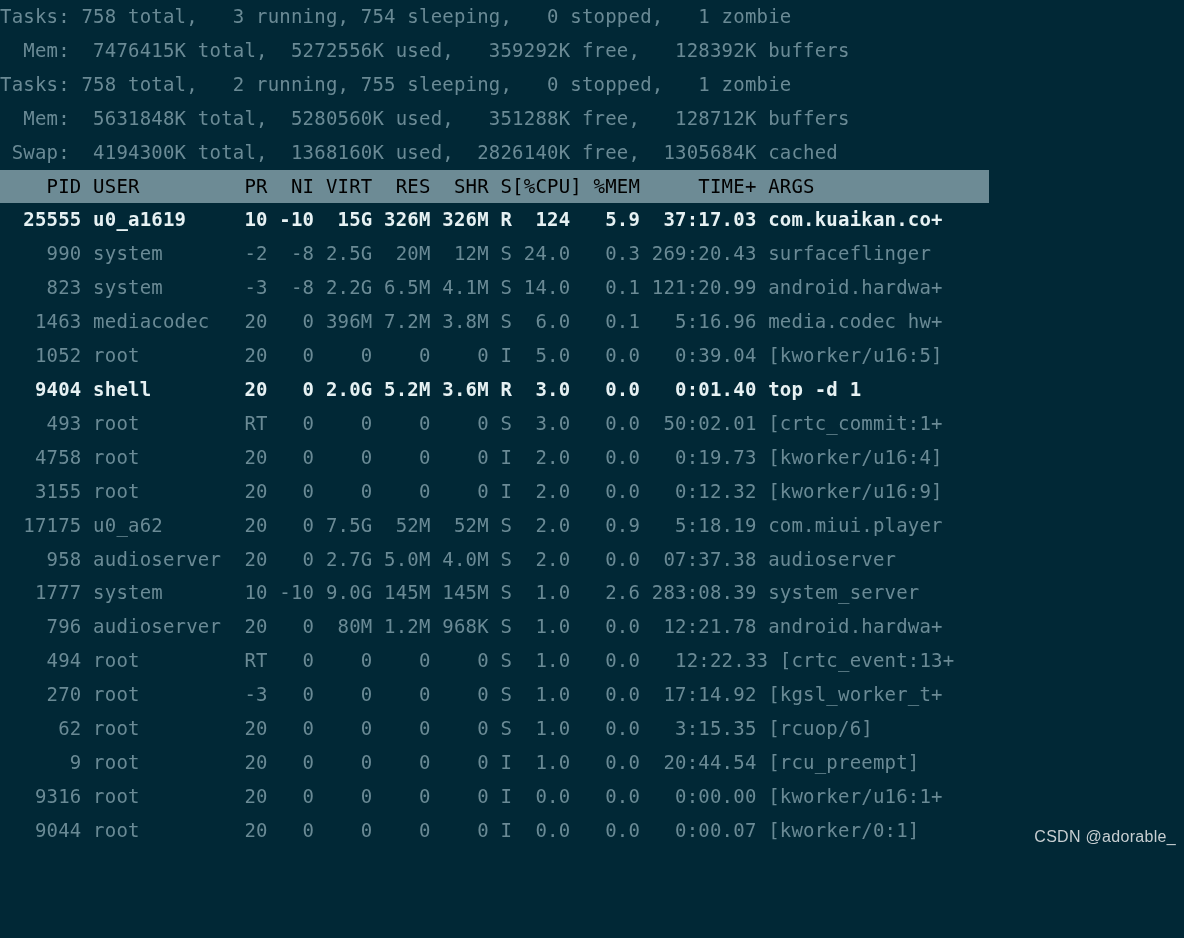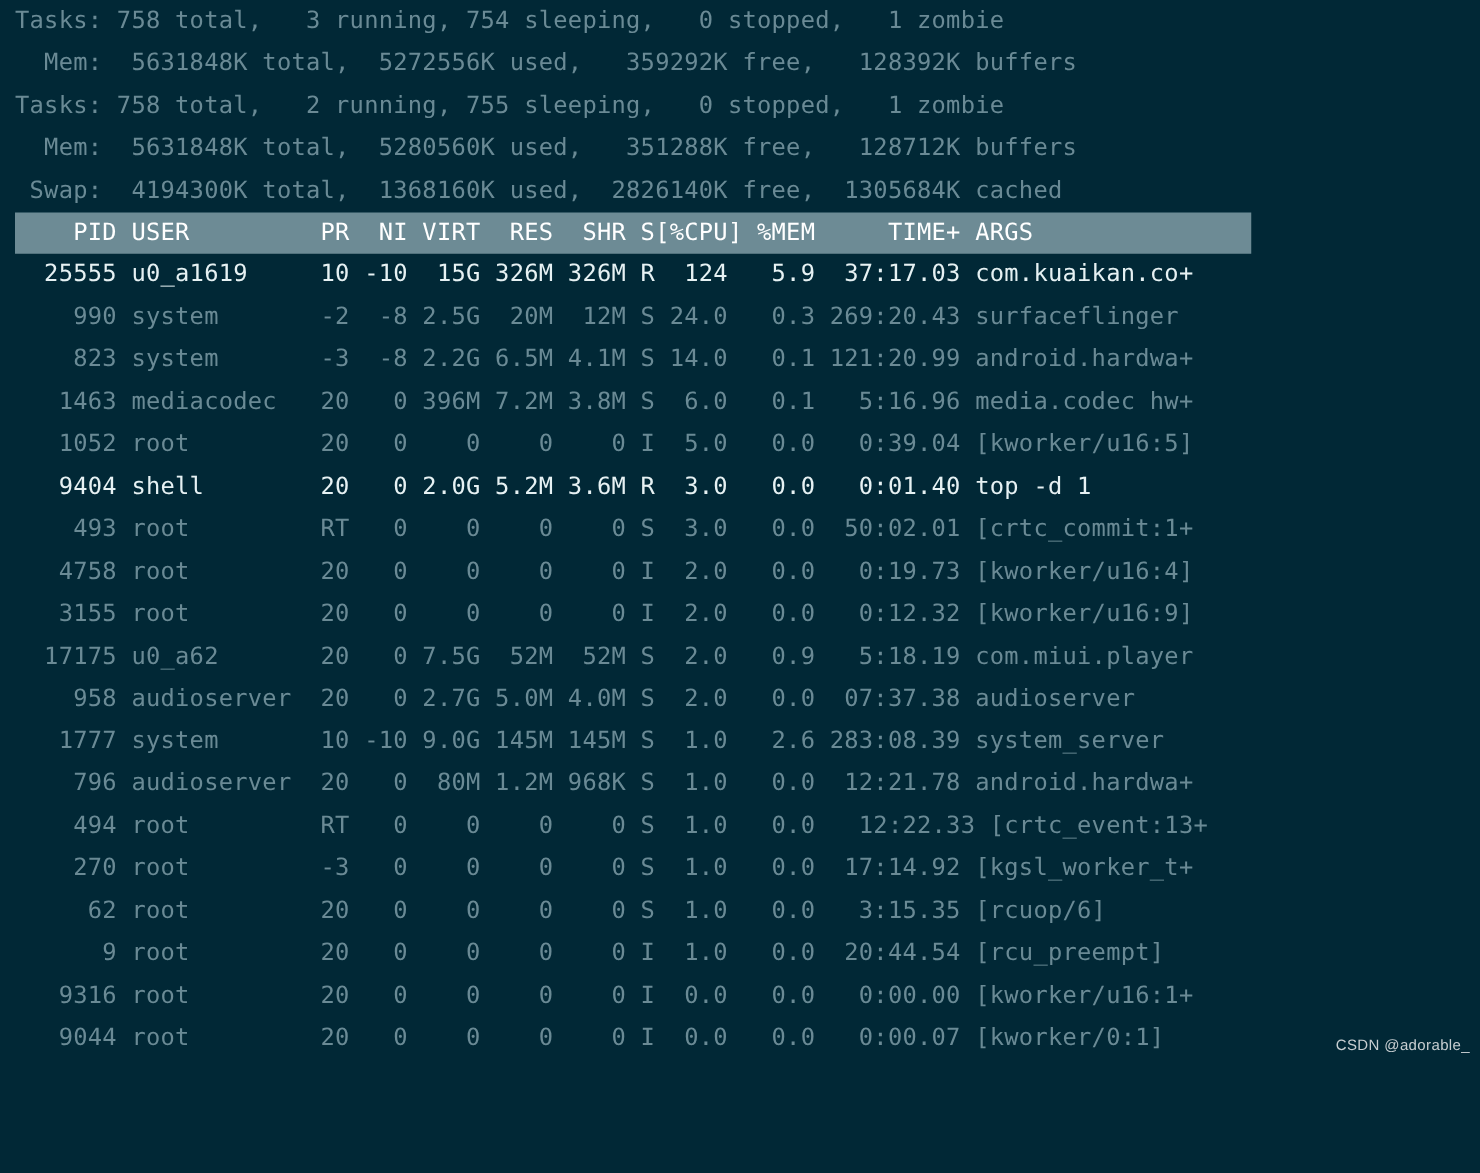--- a/index.html
+++ b/index.html
@@ -1,28 +1,28 @@
 <!DOCTYPE html>
 <html><head>
 <meta charset="utf-8">
 <style>
   html,body{margin:0;padding:0;background:#012836;color:#6a8a95;font-family:"DejaVu Sans Mono","Menlo","Consolas",monospace;font-size:19px;letter-spacing:.2px}
-  .term{width:1184px;height:856px;background:#012836;box-sizing:border-box;padding:0 12px;line-height:33.9px;position:relative;overflow:hidden}
+  .term{width:1184px;height:856px;background:#012836;box-sizing:border-box;padding:0 0;line-height:33.9px;position:relative;overflow:hidden}
   .ln{white-space:pre}
-  .bold{color:#e6f1f3;font-weight:normal}
-  .hdr{background:#6d8b95;color:#ffffff;display:inline-block;padding:0 0;white-space:pre}
-  .wm{position:absolute;right:8px;bottom:2px;color:#c7ced1;font-size:12px;font-family:sans-serif;letter-spacing:.3px}
+  .bold{color:#e6f1f3;font-weight:bold}
+  .hdr{background:#6d8b95;color:#000000;display:inline-block;padding:0 0;white-space:pre}
+  .wm{position:absolute;right:8px;bottom:2px;color:#c7ced1;font-size:16px;font-family:sans-serif;letter-spacing:.3px}
 </style>
 </head>
 <body>
 <div class="term">
 
 <div id="summary-block">
       <div class="ln">Tasks: 758 total,   3 running, 754 sleeping,   0 stopped,   1 zombie</div>
-      <div class="ln">  Mem:  5631848K total,  5272556K used,   359292K free,   128392K buffers</div>
+      <div class="ln">  Mem:  7476415K total,  5272556K used,   359292K free,   128392K buffers</div>
       <div class="ln">Tasks: 758 total,   2 running, 755 sleeping,   0 stopped,   1 zombie</div>
       <div class="ln">  Mem:  5631848K total,  5280560K used,   351288K free,   128712K buffers</div>
       <div class="ln"> Swap:  4194300K total,  1368160K used,  2826140K free,  1305684K cached</div>
     </div>
 <div id="header-row"><span class="hdr">    PID USER         PR  NI VIRT  RES  SHR S[%CPU] %MEM     TIME+ ARGS               </span></div>
 <div id="proc-rows">
       <div class="ln bold">  25555 u0_a1619     10 -10  15G 326M 326M R  124   5.9  37:17.03 com.kuaikan.co+</div>
       <div class="ln">    990 system       -2  -8 2.5G  20M  12M S 24.0   0.3 269:20.43 surfaceflinger</div>
       <div class="ln">    823 system       -3  -8 2.2G 6.5M 4.1M S 14.0   0.1 121:20.99 android.hardwa+</div>
       <div class="ln">   1463 mediacodec   20   0 396M 7.2M 3.8M S  6.0   0.1   5:16.96 media.codec hw+</div>

